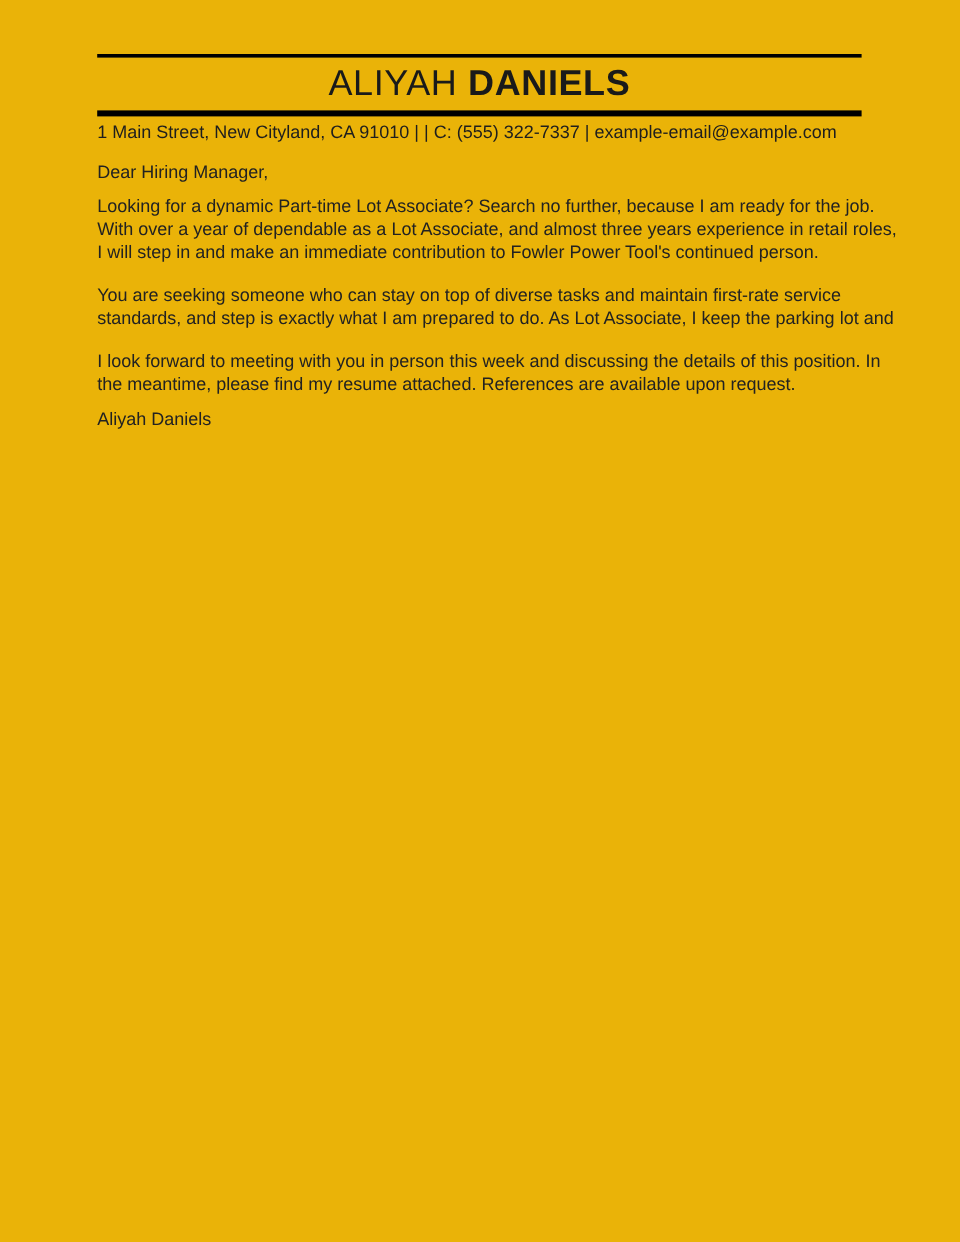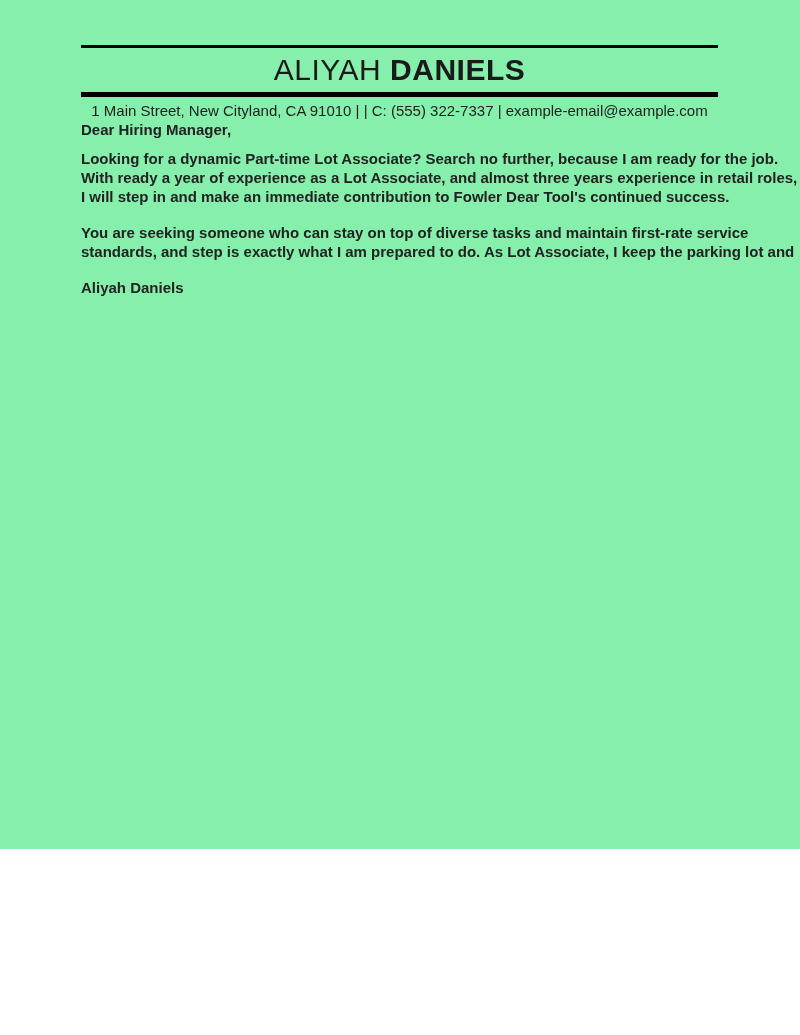--- a/index.html
+++ b/index.html
@@ -3,22 +3,22 @@
 <meta charset="utf-8">
 <style>
   html, body {
     margin: 0;
     padding: 0;
     background: #ffffff;
   }
   .page {
     position: relative;
     width: 800px;
-    height: 849px;
-    background: #86efac;
+    height: 1035px;
+    background: #eab308;
     box-sizing: border-box;
     padding: 45px 82px 0 81px;
     font-family: "Liberation Sans", sans-serif;
     color: #222222;
     overflow: hidden;
   }
   .rule {
     width: 100%;
     background: #000000;
   }
@@ -30,35 +30,35 @@
     font-size: 30px;
     line-height: 44px;
     font-weight: 400;
     color: #1a1a1a;
     letter-spacing: 0.5px;
     white-space: nowrap;
   }
   .title .last { font-weight: 700; }
   .contact {
     padding-top: 5px;
-    text-align: center;
+    text-align: left;
     font-size: 15px;
     line-height: 18px;
     color: #1e1e1e;
     white-space: nowrap;
   }
   .letter {
+    margin-top: 14px;
     font-size: 15px;
     line-height: 19px;
     color: #222222;
-    font-weight: bold;
   }
   .letter p { margin: 0; }
   .greeting   { margin-bottom: 10px !important; }
-  .para       { margin-bottom: 17px !important; text-align: right; }
+  .para       { margin-bottom: 17px !important; }
   .para-last  { margin-bottom: 10px !important; }
   .closing    { margin-bottom: 35px !important; }
   .line {
     display: block;
     white-space: nowrap;
   }
 </style>
 </head>
 <body>
 
@@ -71,28 +71,32 @@
   <div class="rule thick"></div>
 
   <div class="contact">1 Main Street, New Cityland, CA 91010 | | C: (555) 322-7337 | example-email@example.com</div>
 
   <div class="letter">
 
     <p class="greeting">Dear Hiring Manager,</p>
 
     <p class="para">
       <span class="line">Looking for a dynamic Part-time Lot Associate? Search no further, because I am ready for the job.</span>
-      <span class="line">With ready a year of experience as a Lot Associate, and almost three years experience in retail roles,</span>
-      <span class="line">I will step in and make an immediate contribution to Fowler Dear Tool's continued success.</span>
+      <span class="line">With over a year of dependable as a Lot Associate, and almost three years experience in retail roles,</span>
+      <span class="line">I will step in and make an immediate contribution to Fowler Power Tool's continued person.</span>
     </p>
 
     <p class="para">
       <span class="line">You are seeking someone who can stay on top of diverse tasks and maintain first-rate service</span>
       <span class="line">standards, and step is exactly what I am prepared to do. As Lot Associate, I keep the parking lot and</span>
     </p>
 
+    <p class="para para-last">
+      <span class="line">I look forward to meeting with you in person this week and discussing the details of this position. In</span>
+      <span class="line">the meantime, please find my resume attached. References are available upon request.</span>
+    </p>
 
 
     <p class="signature">Aliyah Daniels</p>
 
   </div>
 
 </div>
 
 </body></html>

